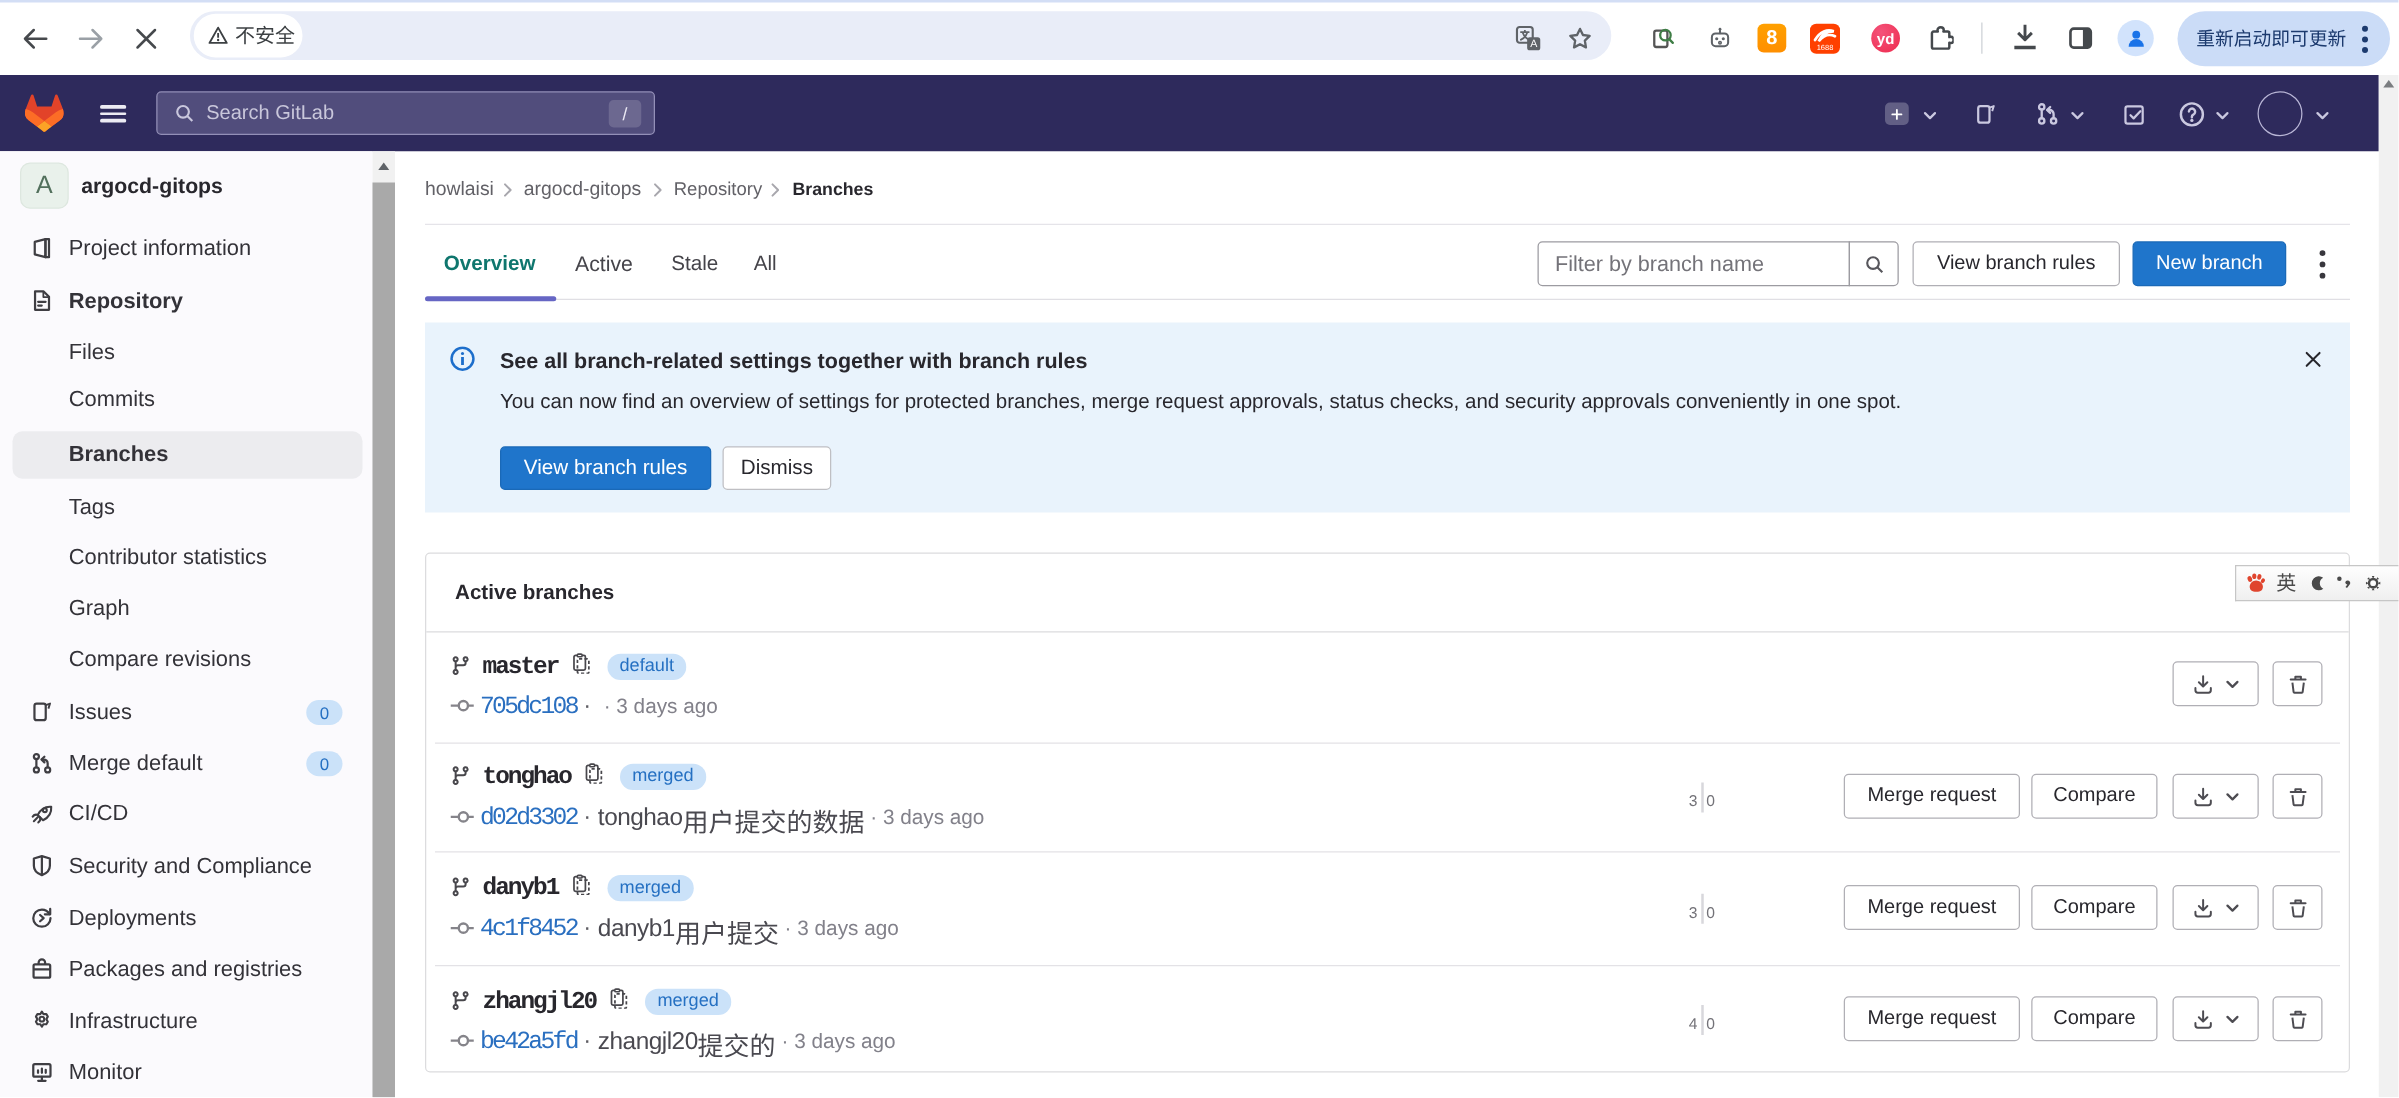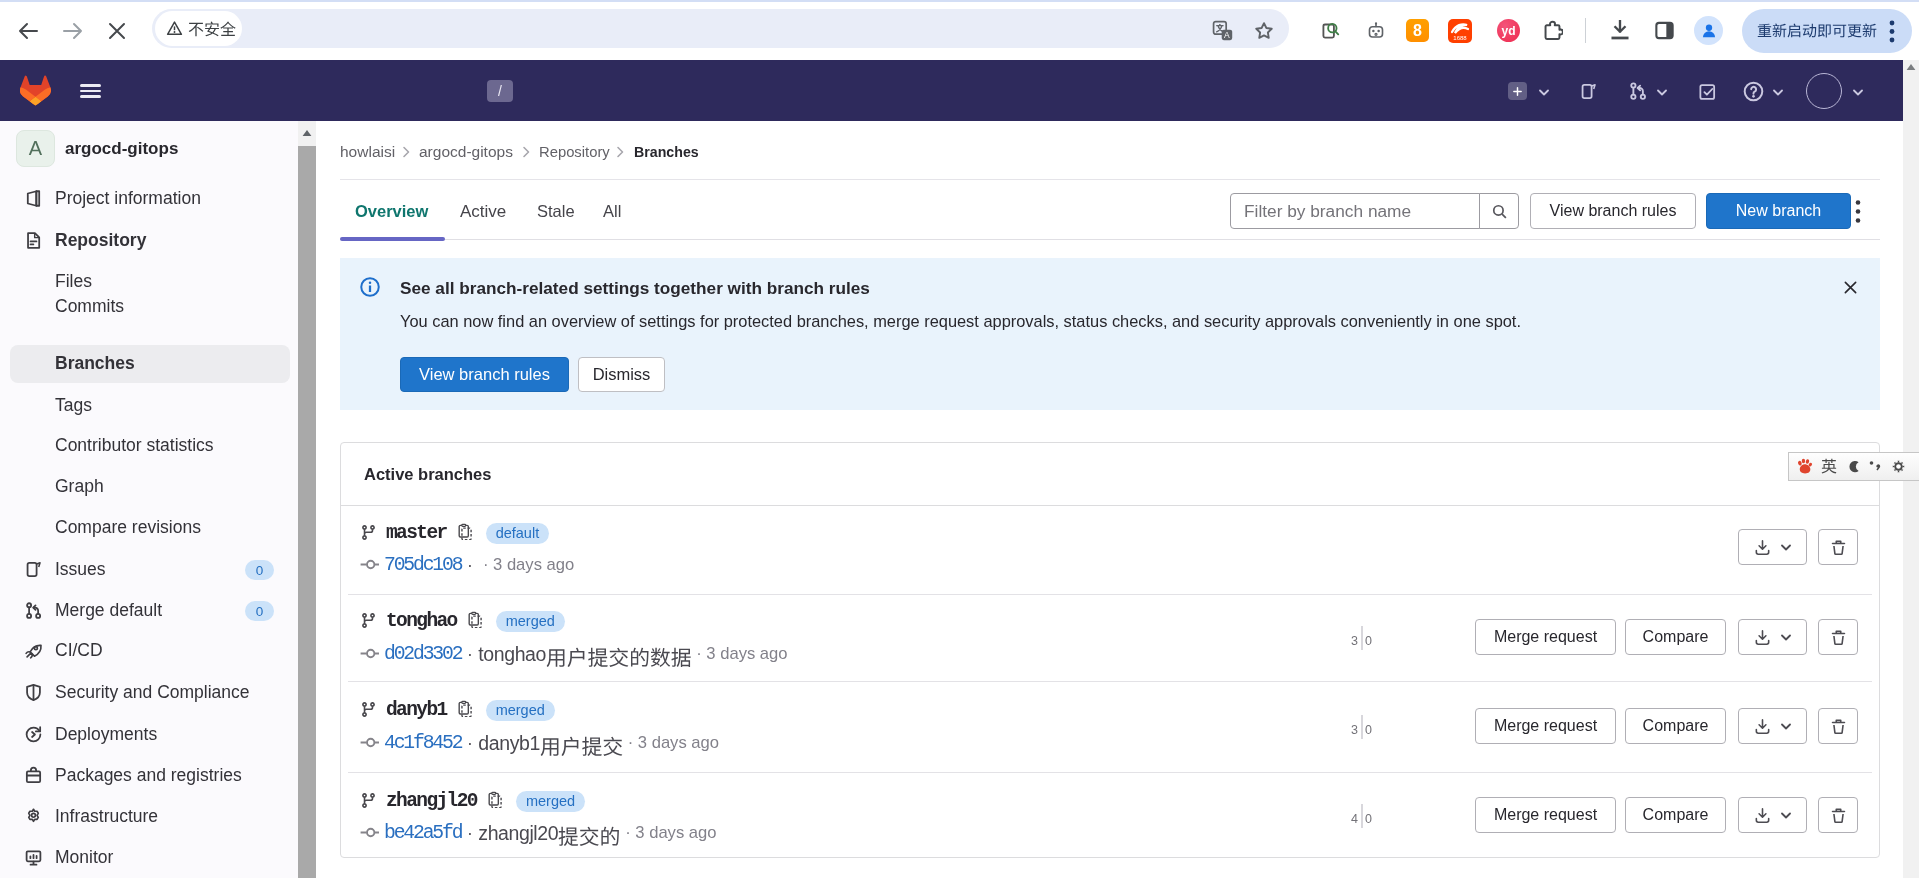--- a/index.html
+++ b/index.html
@@ -118,20 +118,29 @@
 <div class="abs" style="left:0;top:60px;width:1903px;height:61px;background:#2e2a5c"></div>
 <svg class="abs" style="left:20px;top:75px" width="31" height="31" viewBox="0 0 25 24">
 <path fill="#e24329" d="m24.507 9.5-.034-.09L21.082.562a.896.896 0 0 0-1.694.091l-2.29 7.01H7.825L5.535.653a.898.898 0 0 0-1.694-.09L.451 9.411.416 9.5a6.297 6.297 0 0 0 2.09 7.278l.012.01.03.022 5.16 3.867 2.56 1.935 1.554 1.176a1.051 1.051 0 0 0 1.268 0l1.555-1.176 2.56-1.935 5.197-3.89.014-.01A6.297 6.297 0 0 0 24.507 9.5Z"></path>
 <path fill="#fc6d26" d="m24.507 9.5-.034-.09a11.44 11.44 0 0 0-4.56 2.051l-7.447 5.632 4.742 3.584 5.197-3.89.014-.01A6.297 6.297 0 0 0 24.507 9.5Z"></path>
 <path fill="#fca326" d="m7.707 20.677 2.56 1.935 1.555 1.176a1.051 1.051 0 0 0 1.268 0l1.555-1.176 2.56-1.935-4.743-3.584-4.755 3.584Z"></path>
 <path fill="#fc6d26" d="M5.01 11.461a11.43 11.43 0 0 0-4.56-2.05L.416 9.5a6.297 6.297 0 0 0 2.09 7.278l.012.01.03.022 5.16 3.867 4.745-3.584-7.444-5.632Z"></path>
     </svg>
 <div class="abs" style="left:80px;top:84px;width:21px;height:2.6px;background:#ecebf3;border-radius:1.5px"></div>
 <div class="abs" style="left:80px;top:89.7px;width:21px;height:2.6px;background:#ecebf3;border-radius:1.5px"></div>
 <div class="abs" style="left:80px;top:95.4px;width:21px;height:2.6px;background:#ecebf3;border-radius:1.5px"></div>
+<div class="abs flexrow" style="left:125px;top:73px;width:399px;height:35px;background:#514d7c;border:1px solid #938fb7;border-radius:4px;padding-left:13px">
+      <svg width="17" height="17" viewBox="0 0 16 16" style="color:#c9c7dd;">
+        <g fill="none" stroke="currentColor" stroke-width="1.6">
+          <circle cx="7" cy="7" r="4.4"></circle>
+          <path d="M10.4 10.4 14 14"></path>
+        </g>
+      </svg>
+      <span style="margin-left:9px;font-size:16px;color:#c9c7db">Search GitLab</span>
+    </div>
 <div class="abs flexrow" style="left:487px;top:80px;width:26px;height:22px;background:#6c6890;border-radius:4px;justify-content:center;font-size:14px;color:#eceaf5">/</div>
 <div class="abs flexrow" style="left:1508px;top:82px;width:19px;height:18px;background:rgba(255,255,255,.25);border-radius:4px;justify-content:center">
       <svg width="13" height="13" viewBox="0 0 16 16" style="color:#fff;">
         <path fill="none" stroke="currentColor" stroke-width="1.8" stroke-linecap="round" d="M8 3.5v9M3.5 8h9"></path>
       </svg>
     </div>
 <svg class="abs" style="left:1538px;top:88px" width="11" height="8" viewBox="0 0 10 8">
       <path fill="none" stroke="#cac8e0" stroke-width="1.8" stroke-linecap="round" stroke-linejoin="round" d="m1.5 2.5 4 4 4-4"></path>
     </svg>
 <svg width="19" height="19" viewBox="0 0 16 16" style="color:#cac8e0;position:absolute;left:1579px;top:82px;">
@@ -185,21 +194,21 @@
 <div class="navitem" style="top:188px;">Project information</div>
 <svg width="19" height="19" viewBox="0 0 16 16" style="color:#3f3e43;position:absolute;left:24px;top:231px;">
       <g fill="none" stroke="currentColor" stroke-width="1.5" stroke-linejoin="round">
         <path d="M3.4 1.8h5.8l3.6 3.6v8.8H3.4z"></path>
         <path d="M9 1.8v3.8h3.8" stroke-width="1.2"></path>
         <path stroke-linecap="round" d="M5.5 8.8h5M5.5 11.3h2.4"></path>
       </g>
     </svg>
 <div class="navitem" style="top:230px;font-weight:bold;">Repository</div>
 <div class="navitem" style="top:271px;">Files</div>
-<div class="navitem" style="top:296px;">Commits</div>
+<div class="navitem" style="top:309px;">Commits</div>
 <div class="navitem" style="top:353px;font-weight:bold;">Branches</div>
 <div class="navitem" style="top:395px;">Tags</div>
 <div class="navitem" style="top:435px;">Contributor statistics</div>
 <div class="navitem" style="top:476px;">Graph</div>
 <div class="navitem" style="top:517px;">Compare revisions</div>
 <svg width="19" height="19" viewBox="0 0 16 16" style="color:#3f3e43;position:absolute;left:24px;top:560px;">
       <g fill="none" stroke="currentColor" stroke-width="1.5" stroke-linejoin="round">
         <rect x="3" y="2.4" width="7.6" height="11.2" rx="1.5"></rect>
         <path d="M10.6 3.4l2.9-1-1.1 3.4" stroke-width="1.3"></path>
       </g>
@@ -294,21 +303,21 @@
 <div class="abs" style="left:1244px;top:201px;font-size:17.3px;color:#747379">Filter by branch name</div>
 <div class="abs flexrow" style="left:1479px;top:193px;width:40px;height:36px;border:1px solid #9c9ba1;border-radius:0 4px 4px 0;background:#fff;justify-content:center">
       <svg width="17" height="17" viewBox="0 0 16 16" style="color:#57565c;">
         <g fill="none" stroke="currentColor" stroke-width="1.6">
           <circle cx="7" cy="7" r="4.4"></circle>
           <path d="M10.4 10.4 14 14"></path>
         </g>
       </svg>
     </div>
 <div class="btn" style="left:1530px;top:193px;width:166px;height:36px">View branch rules</div>
-<div class="btn blue" style="left:1706px;top:193px;width:145px;height:36px">New branch</div>
+<div class="btn blue" style="left:1706px;top:193px;width:123px;height:36px">New branch</div>
 <svg class="abs" style="left:1853px;top:199px" width="10" height="25" viewBox="0 0 8 25">
       <g fill="#38373d">
         <circle cx="4" cy="3.5" r="2.3"></circle>
         <circle cx="4" cy="12.5" r="2.3"></circle>
         <circle cx="4" cy="21.5" r="2.3"></circle>
       </g>
     </svg>
 <div class="abs" style="left:340px;top:258px;width:1540px;height:152px;background:#e9f3fc"></div>
 <svg width="20" height="20" viewBox="0 0 16 16" style="color:#1d6ecb;position:absolute;left:360px;top:277px;">
       <g fill="none" stroke="currentColor" stroke-width="1.6">

